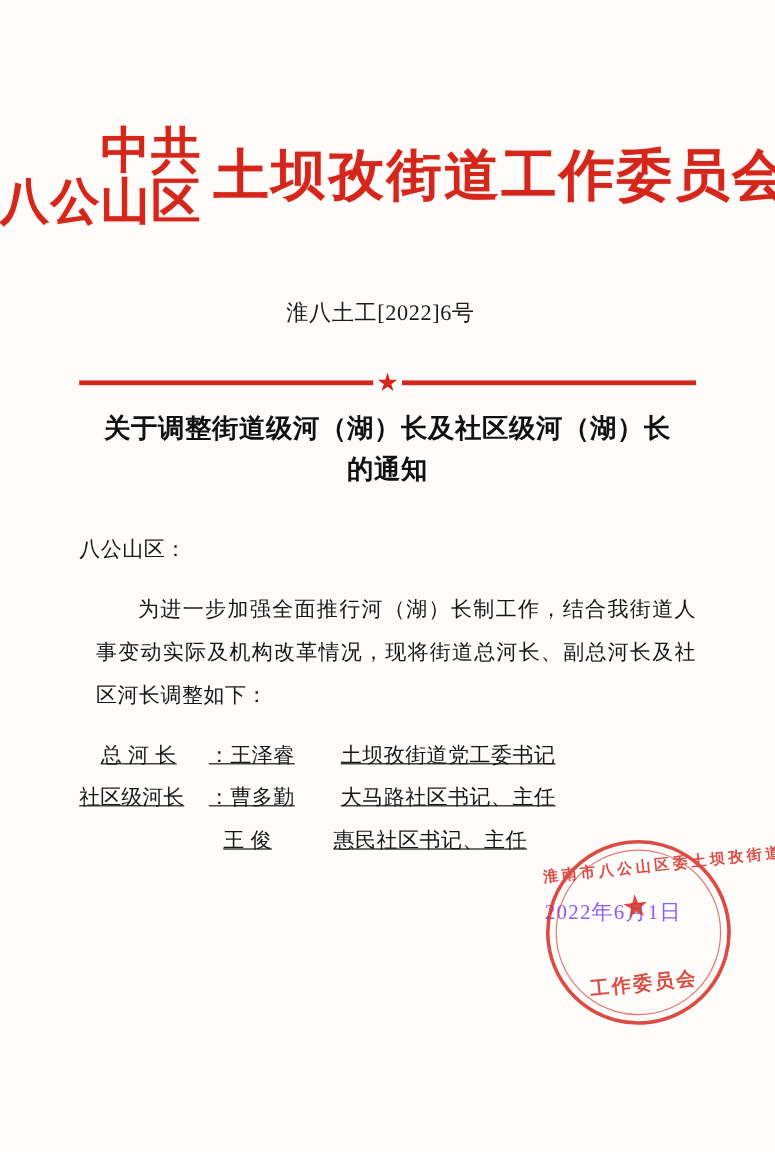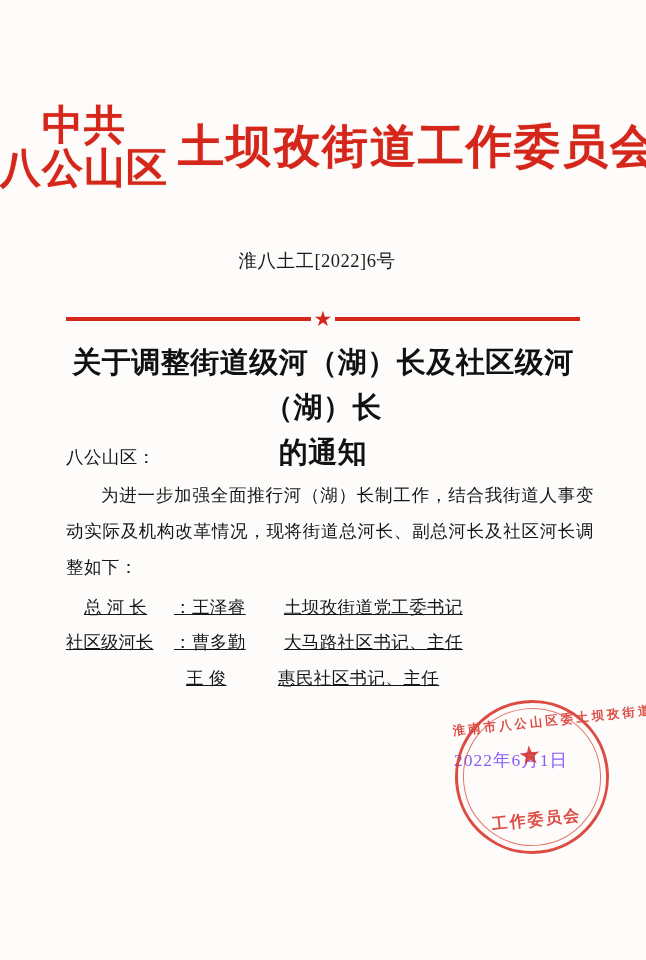--- a/index.html
+++ b/index.html
@@ -21,21 +21,21 @@
     inset: 0;
     background: #fdfcfa;
   }
 
   
   .masthead {
     position: absolute;
     top: 104px;
     left: 0;
     right: 0;
-    text-align: center;
+    text-align: right;
     color: #d4261a;
     white-space: nowrap;
   }
   .masthead-inner {
     display: inline-flex;
     align-items: center;
     justify-content: center;
     gap: 10px;
   }
   .issuer-stack {
@@ -96,41 +96,41 @@
     line-height: 16px;
   }
 
   
   .doc-title {
     position: absolute;
     top: 340px;
     left: 60px;
     right: 60px;
     text-align: center;
-    font-size: 29px;
+    font-size: 22px;
     font-weight: bold;
     line-height: 1.55;
     letter-spacing: 0.5px;
     color: #111;
   }
 
   
   .body-wrap {
     position: absolute;
     top: 440px;
     left: 66px;
     right: 52px;
     font-size: 17.5px;
     line-height: 2.05;
     color: #161616;
     letter-spacing: 0.4px;
   }
   .addressee { margin: 0 0 2px 0; }
   .para {
-    margin: 0;
+    margin: 14px;
     text-indent: 2em;
     text-align: justify;
     font-family: Liberation Serif, serif;
   }
 
   .roster { margin-top: 4px; text-decoration: underline; }
   .roster-row {
     display: flex;
     align-items: baseline;
     line-height: 2.05;

